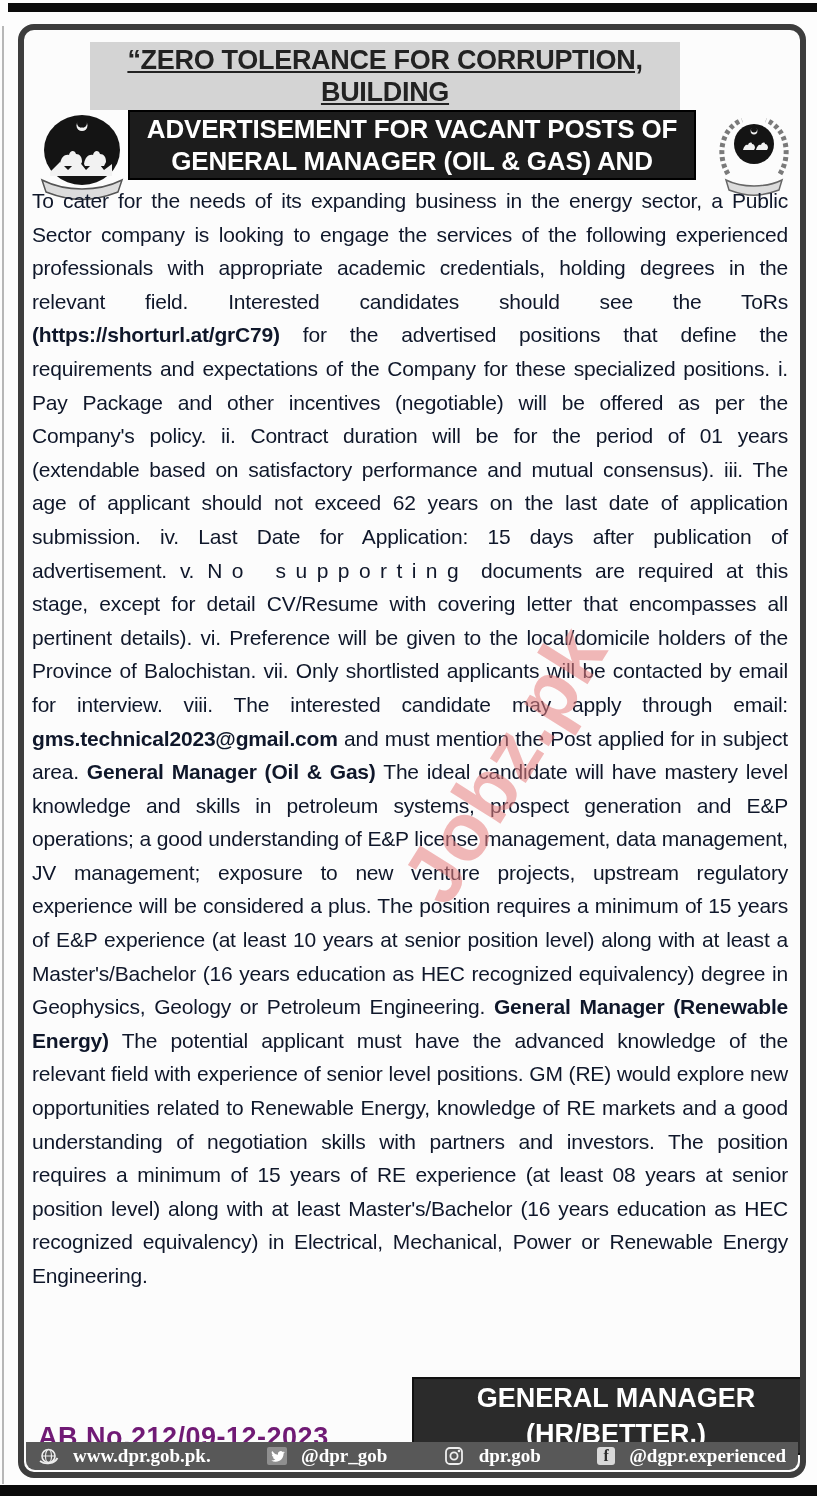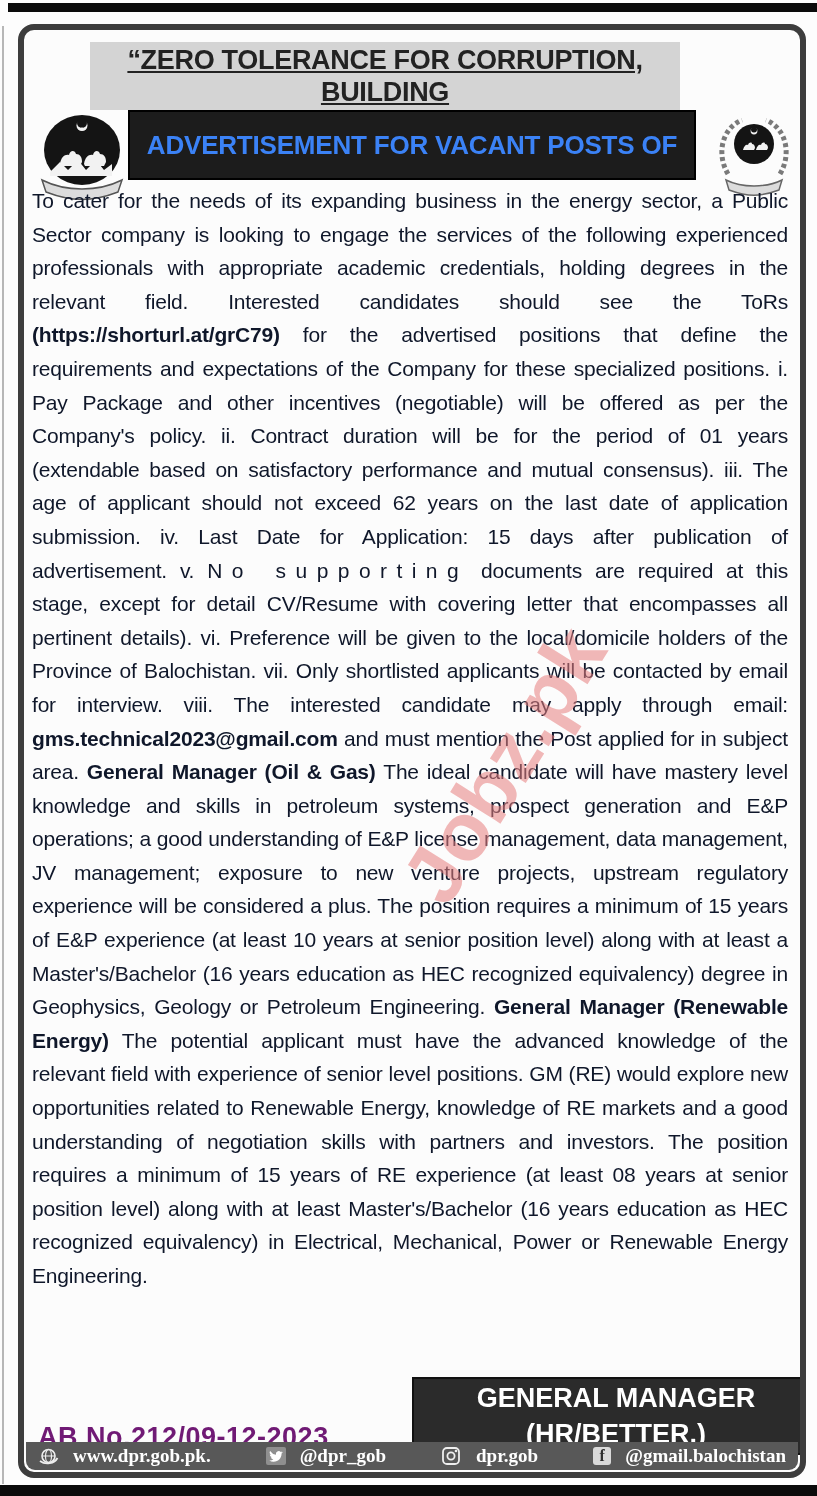--- a/index.html
+++ b/index.html
@@ -43,21 +43,21 @@
   .emblem { position: absolute; }
   .emblem-left { left: 12px; top: 82px; width: 92px; height: 92px; }
   .emblem-right { left: 688px; top: 82px; width: 84px; height: 92px; }
   .title-box {
     position: absolute; left: 104px; top: 80px; width: 568px; height: 70px;
     background: #1c1c1c; border: 2px solid #000;
     display: flex; flex-direction: column; justify-content: center; align-items: center;
     text-align: center;
   }
   .title-box .line {
-    color: #3b82f6; font-weight: bold; font-size: 26px; line-height: 32px;
+    color: #ffffff; font-weight: bold; font-size: 26px; line-height: 32px;
     letter-spacing: -0.2px;
   }
   .body-text {
     position: absolute; left: 8px; top: 154px; width: 756px;
     font-size: 21px; line-height: 33.6px; text-align: justify;
     color: #0f172a; letter-spacing: -0.2px;
   }
   .seg-normal { font-weight: normal; }
   .seg-bold, .seg-link { font-weight: bold; }
   .seg-spaced { letter-spacing: 0.45em; }
@@ -126,20 +126,21 @@
       <circle cx="46" cy="17" r="1.4" fill="#f2f2f2"></circle>
       <path d="M24,52 c1,-7 5,-10 9,-9 c1,-5 6,-5 7,-1 c4,0 6,3 6,8 l-2,4 l-19,0 z" fill="#f2f2f2"></path>
       <path d="M48,52 c1,-7 5,-10 9,-9 c1,-5 6,-5 7,-1 c4,0 6,3 6,8 l-2,4 l-19,0 z" fill="#f2f2f2"></path>
       <path d="M14,60 L24,50 L32,58 L42,48 L50,58 L60,48 L68,58 L76,52 L76,64 L14,64 Z" fill="#f2f2f2"></path>
       <path d="M6,68 C30,80 62,80 86,68 L82,80 C56,90 36,90 10,80 Z" fill="#dcdcdc" stroke="#555" stroke-width="1.5"></path>
     </svg>
   </div>
 
   <div class="title-box">
     <div class="line">ADVERTISEMENT FOR VACANT POSTS OF</div>
+    <div class="line">GENERAL MANAGER (OIL &amp; GAS) AND</div>
   </div>
 
   <div class="emblem emblem-right">
     <svg width="84" height="92" viewBox="0 0 84 92">
       <path d="M16,62 C4,42 10,16 30,8" stroke="#7a7a7a" stroke-width="5" fill="none" stroke-dasharray="4,3"></path>
       <path d="M68,62 C80,42 74,16 54,8" stroke="#7a7a7a" stroke-width="5" fill="none" stroke-dasharray="4,3"></path>
       <circle cx="42" cy="32" r="20" fill="#141414"></circle>
       <circle cx="42" cy="19" r="3.4" fill="#f2f2f2"></circle>
       <circle cx="42" cy="17.6" r="3" fill="#141414"></circle>
       <path d="M31,38 c1,-4 3,-6 5,-5 c1,-3 4,-3 4,-1 c2,0 3,2 3,4 l-1,2 l-11,0 z" fill="#f2f2f2"></path>
@@ -188,19 +189,19 @@
           <rect x="2" y="2" width="16" height="16" rx="4" stroke="#eee" stroke-width="1.8" fill="none"></rect>
           <circle cx="10" cy="10" r="3.6" stroke="#eee" stroke-width="1.8" fill="none"></circle>
           <circle cx="15" cy="5" r="1.3" fill="#eee"></circle>
         </svg>
       </span>
       <span>dpr.gob</span>
     </div>
 
     <div class="footer-link">
       <span class="fb-badge">f</span>
-      <span>@gmail.balochistan</span>
+      <span>@dgpr.experienced</span>
     </div>
 
   </div>
 </div>
 
 <div class="bottom-bar"></div>
 
 </body></html>

